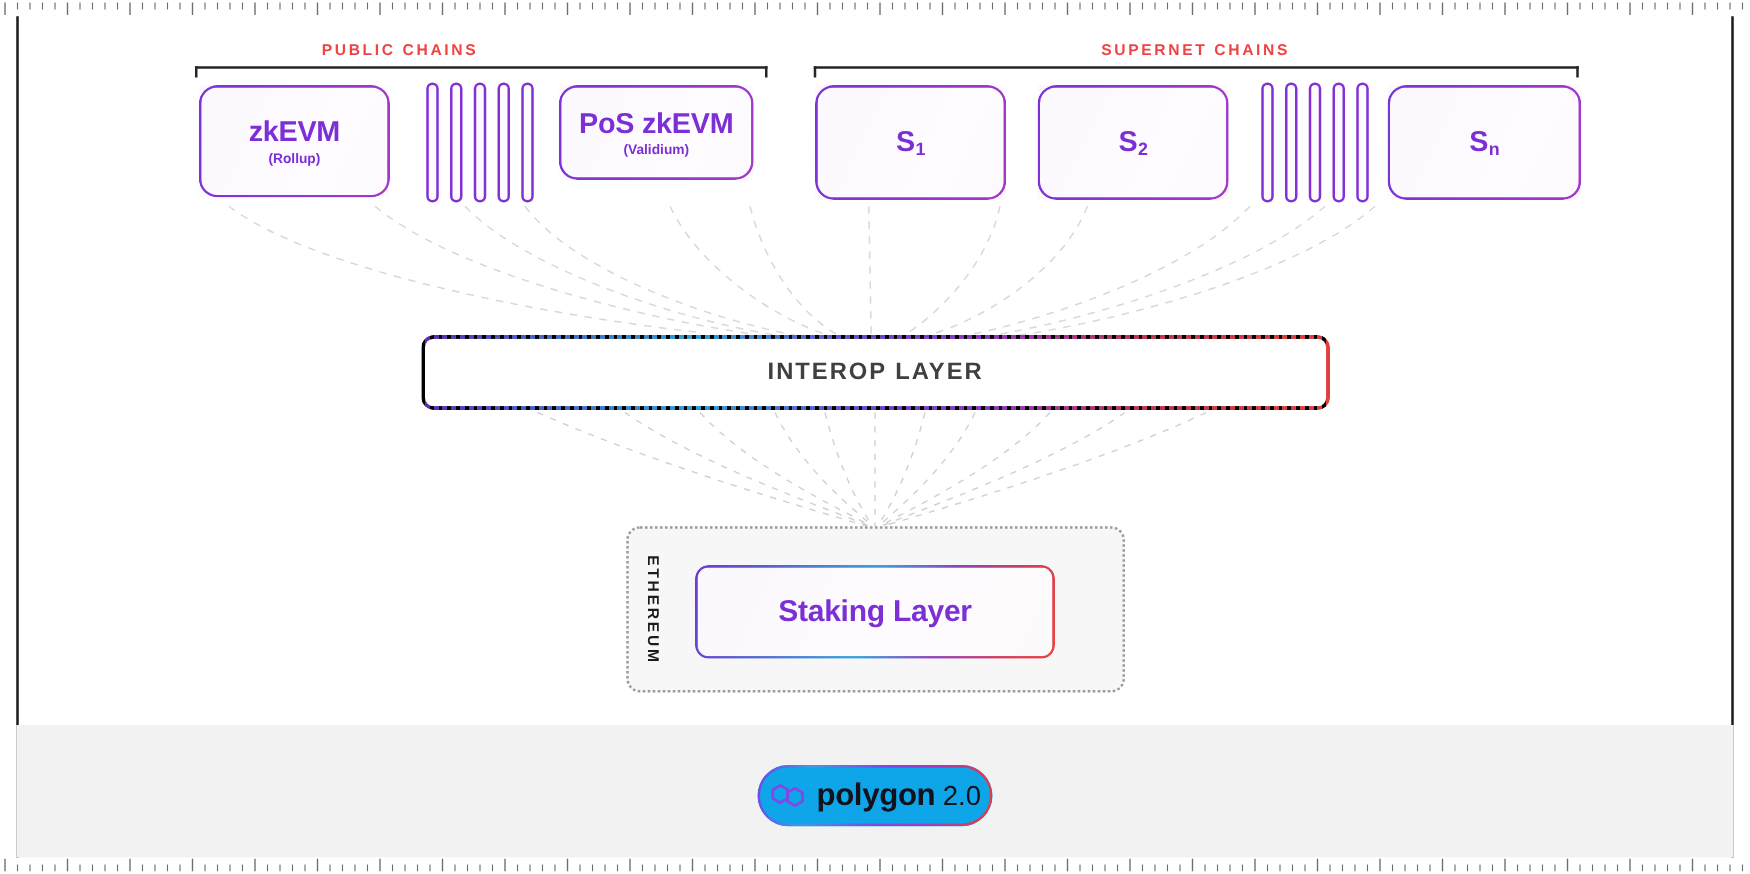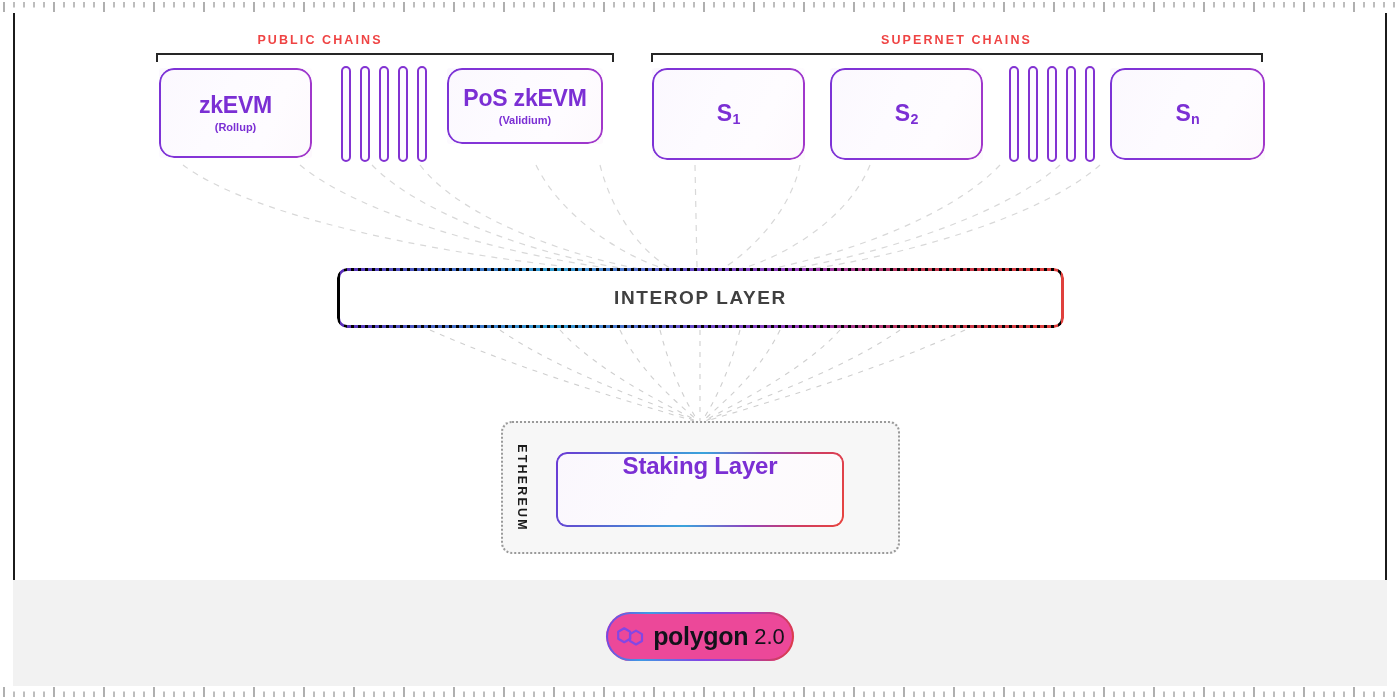--- a/index.html
+++ b/index.html
@@ -32,21 +32,21 @@
     position: absolute;
     left: 13px; right: 13px;
     top: 580px; height: 106px;
     background: #f2f2f2;
   }
   .logo-pill {
     position: absolute;
     left: 606px; top: 612px;
     width: 188px; height: 49px;
     border-radius: 26px;
-    background: #ec4899;
+    background: #0ea5e9;
     display: flex; align-items: center; justify-content: center;
     gap: 8px;
   }
   .logo-pill-border {
     position: absolute; inset: 0;
     border-radius: 26px;
     padding: 2px;
     background: linear-gradient(100deg, #7b3fe4 0%, #3f9ae4 22%, #8247e5 52%, #a63bc2 72%, #e0403c 100%);
     -webkit-mask: linear-gradient(#000 0 0) content-box, linear-gradient(#000 0 0);
     -webkit-mask-composite: xor;
@@ -173,21 +173,21 @@
     letter-spacing: 2.2px;
     display: flex; align-items: center; justify-content: center;
     white-space: nowrap;
   }
   .staking {
     position: absolute;
     left: 556px; top: 452px;
     width: 288px; height: 75px;
     border-radius: 11px;
     background: linear-gradient(115deg, #faf7fd 0%, #fdfbfe 45%, #fdfafc 100%);
-    display: flex; align-items: flex-start; justify-content: center;
+    display: flex; align-items: center; justify-content: center;
   }
   .staking-border {
     position: absolute; inset: 0;
     border-radius: 11px;
     padding: 2px;
     background: linear-gradient(105deg, #6b3ad6 0%, #5a5fd0 18%, #3aa3dc 48%, #8e44c0 68%, #d03c62 85%, #e8453e 100%);
     -webkit-mask: linear-gradient(#000 0 0) content-box, linear-gradient(#000 0 0);
     -webkit-mask-composite: xor;
             mask-composite: exclude;
     pointer-events: none;

